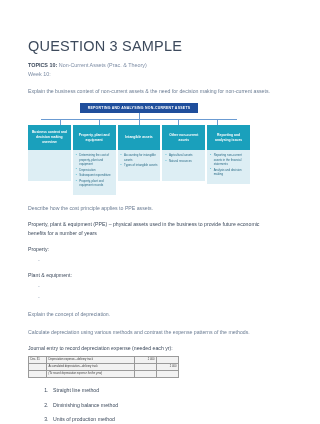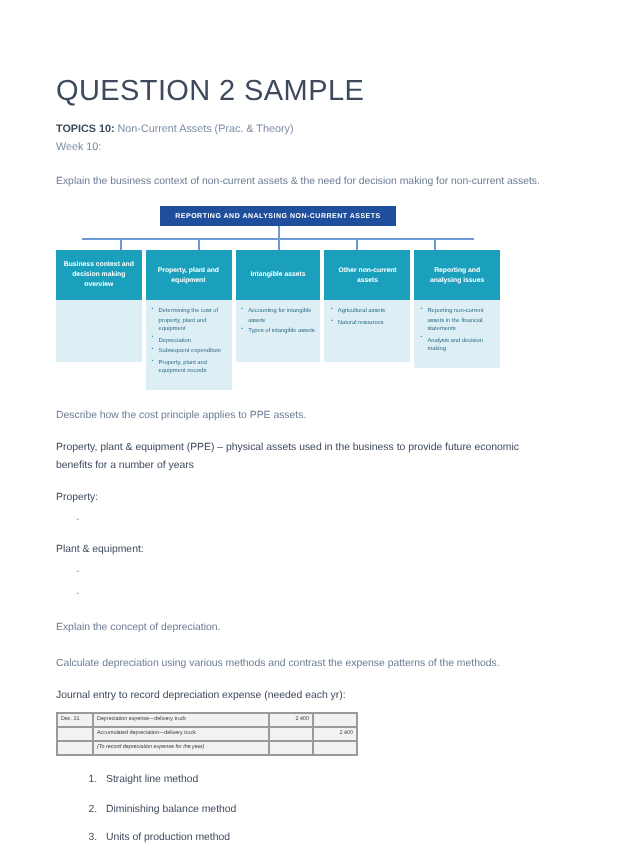--- a/index.html
+++ b/index.html
@@ -192,21 +192,21 @@
     line-height: 1.6;
     margin-bottom: 6px;
     padding-left: 3px;
   }
 </style>
 </head>
 <body>
 
 <div class="page">
 
-  <h1 class="doc-title">QUESTION 2 SAMPLE</h1>
+  <h1 class="doc-title">QUESTION 3 SAMPLE</h1>
 
   <div class="topics-line">
     <b>TOPICS 10:</b><span> Non-Current Assets (Prac. &amp; Theory)</span>
   </div>
   <div class="week-line">Week 10:</div>
 
   <div class="para">Explain the business context of non-current assets &amp; the need for decision making for non-current assets.</div>
 
   <div class="diagram">
     <div class="diagram-banner">REPORTING AND ANALYSING NON-CURRENT ASSETS</div>

